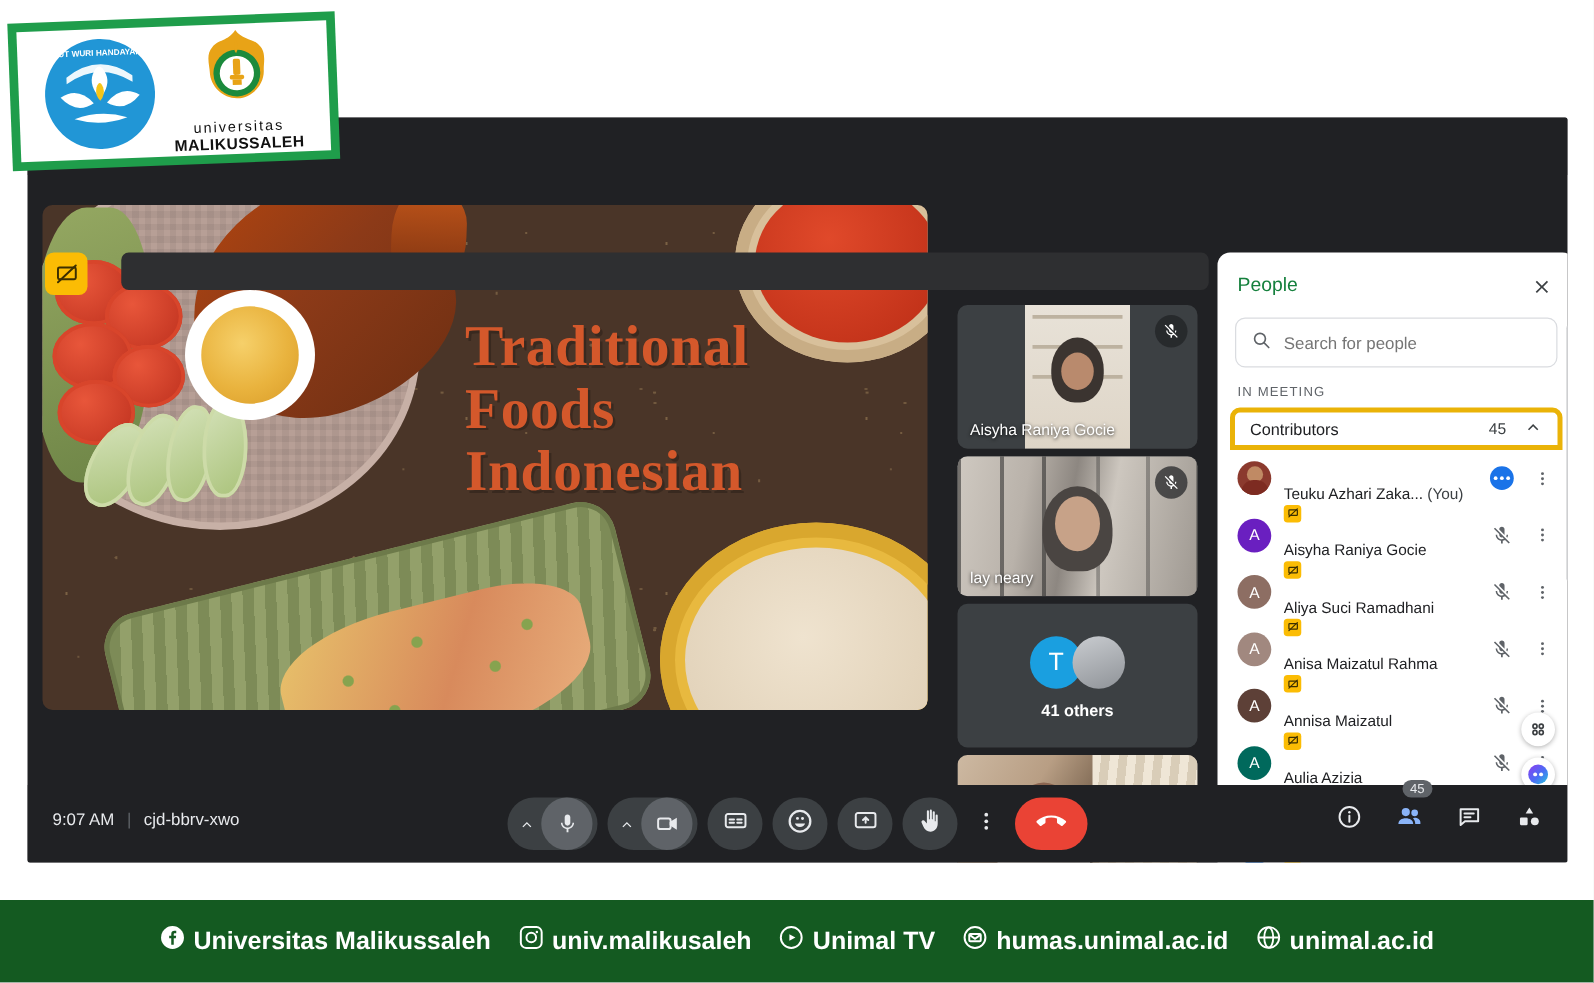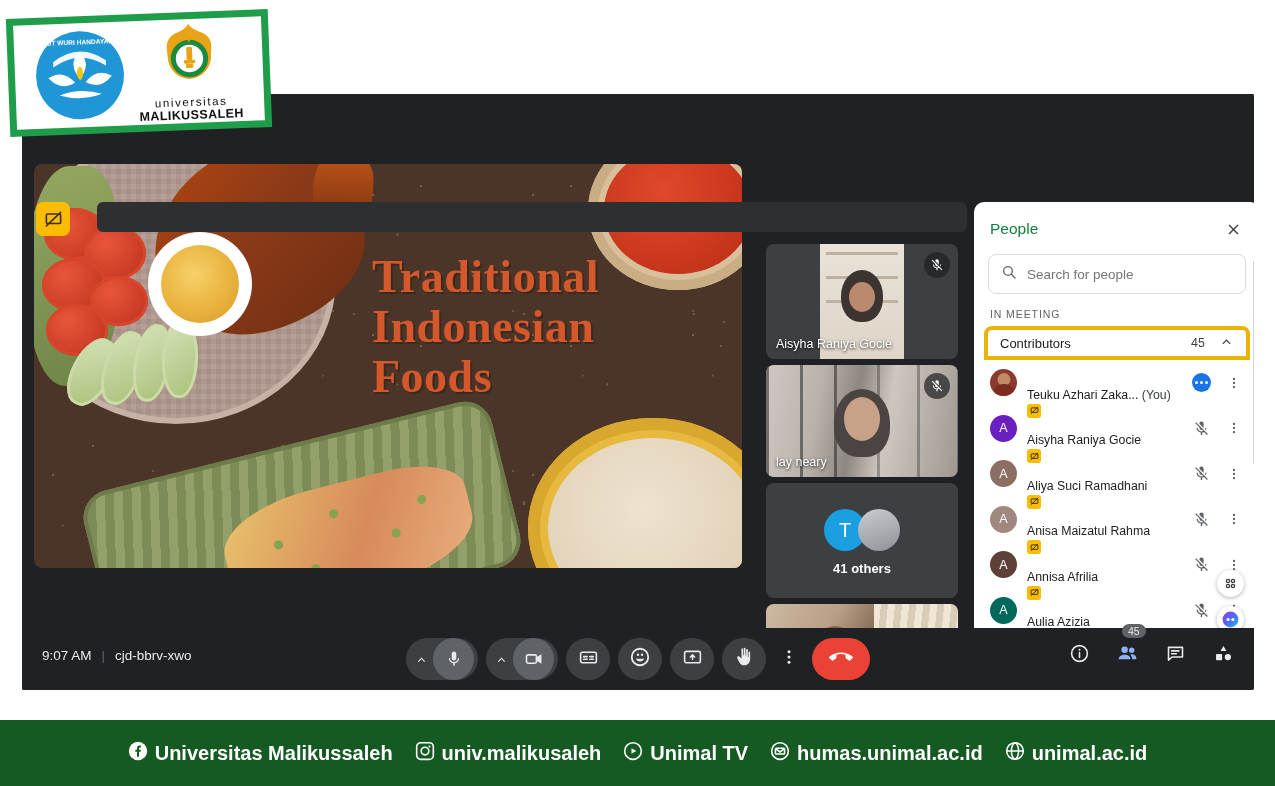--- a/index.html
+++ b/index.html
@@ -272,22 +272,22 @@
         <div class="leaf-roll"></div>
         <div class="leaf-fill"></div>
 
         <div class="bowl-tr"></div>
         <div class="bowl-br">
           <div class="greens"></div>
         </div>
 
         <div class="slide-title">
           <span>Traditional</span>
+          <span>Foods</span>
           <span>Indonesian</span>
-          <span>Foods</span>
         </div>
       </div>
     </div>
 
     <div class="tile" id="tile1">
       <div class="tile-bg-bookshelf">
         <div class="head-h" style="top:26px;width:42px;height:52px;background:#3b3430;border-radius:50% 50% 45% 45%;"></div>
         <div class="head-h" style="top:38px;width:26px;height:30px;background:#b98a6d;border-radius:50%;"></div>
       </div>
       <div class="mic">
@@ -456,21 +456,21 @@
               <svg width="14" height="14" viewBox="0 0 24 24" fill="#5f6368">
                 <circle cx="12" cy="5" r="2"></circle>
                 <circle cx="12" cy="12" r="2"></circle>
                 <circle cx="12" cy="19" r="2"></circle>
               </svg>
             </div>
           </div>
           <div class="pp-row">
             <div class="avatar" style="background:#5d4037">A</div>
             <div class="row-main">
-       <div class="row-name">Annisa Afrilia</div>
+       <div class="row-name">Annisa Maizatul</div>
        <div class="row-badge">
                 <svg width="9" height="9" viewBox="0 0 24 24" fill="none" stroke="#3c2f00" stroke-width="2.6">
                   <rect x="3" y="5" width="18" height="12" rx="1.5"></rect>
                   <line x1="3" y1="20" x2="21" y2="3" stroke-linecap="round"></line>
                 </svg>
               </div>
      </div>
             <div class="row-mic">
               <svg width="17" height="17" viewBox="0 0 24 24" fill="#5f6368">
                 <path d="M19 11h-1.7c0 .74-.16 1.43-.43 2.05l1.23 1.23c.56-.98.9-2.09.9-3.28zM15 11.16V5c0-1.66-1.34-3-3-3S9 3.34 9 5v.18l6 5.98zM4.27 3L3 4.27l6 6V11c0 1.66 1.33 3 3 3 .22 0 .44-.03.65-.08l1.66 1.66c-.71.33-1.5.52-2.31.52-2.76 0-5.3-2.1-5.3-5.1H5c0 3.41 2.72 6.23 6 6.72V21h2v-3.28c.91-.13 1.77-.45 2.54-.9L19.73 21 21 19.73 4.27 3z"></path>

